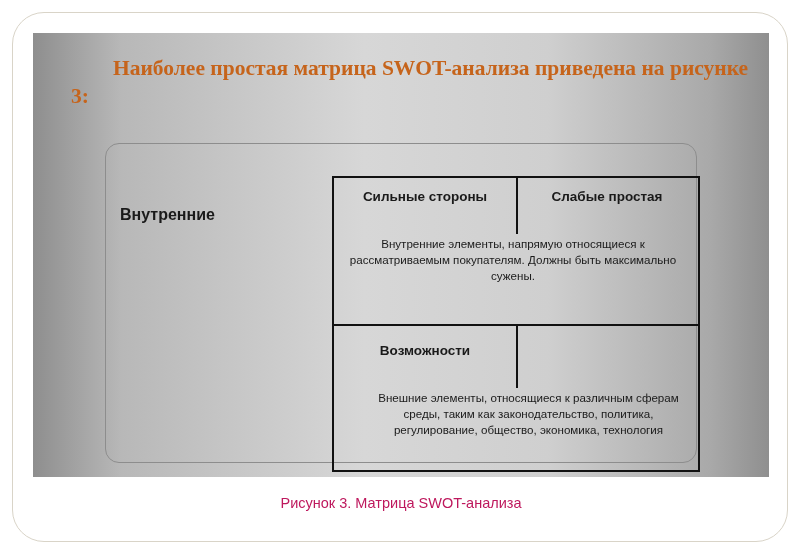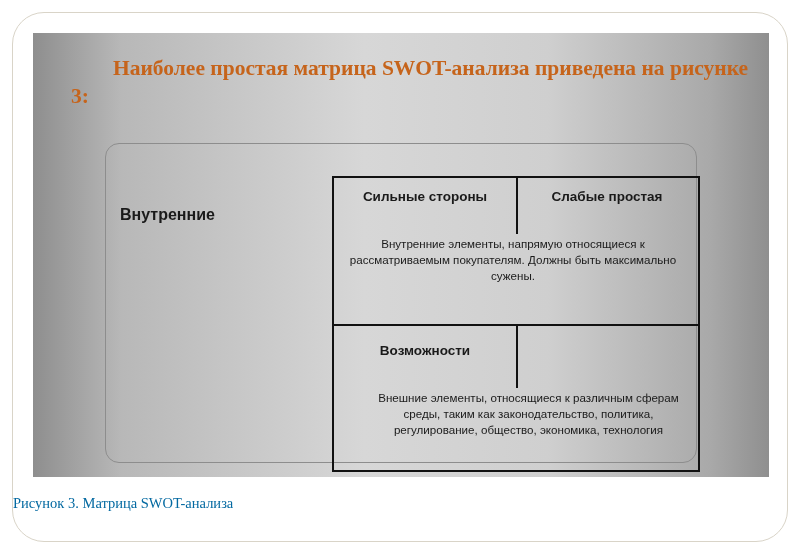--- a/index.html
+++ b/index.html
@@ -137,24 +137,24 @@
     font-weight: bold;
     color: #1a1a1a;
   }
   .side-internal { left: 14px; top: 62px; }
   .side-external { left: 14px; top: 206px; }
   .caption {
     position: absolute;
     left: 0;
     top: 482px;
     width: 776px;
-    text-align: left;
-    font-family: Liberation Serif, serif;
+    text-align: center;
+    font-family: Liberation Sans, sans-serif;
     font-size: 14.5px;
-    color: #0369a1;
+    color: #be185d;
   }
 </style>
 </head>
 <body>
 
 <div class="slide">
   <div class="card">
 
     <div class="panel">
 

